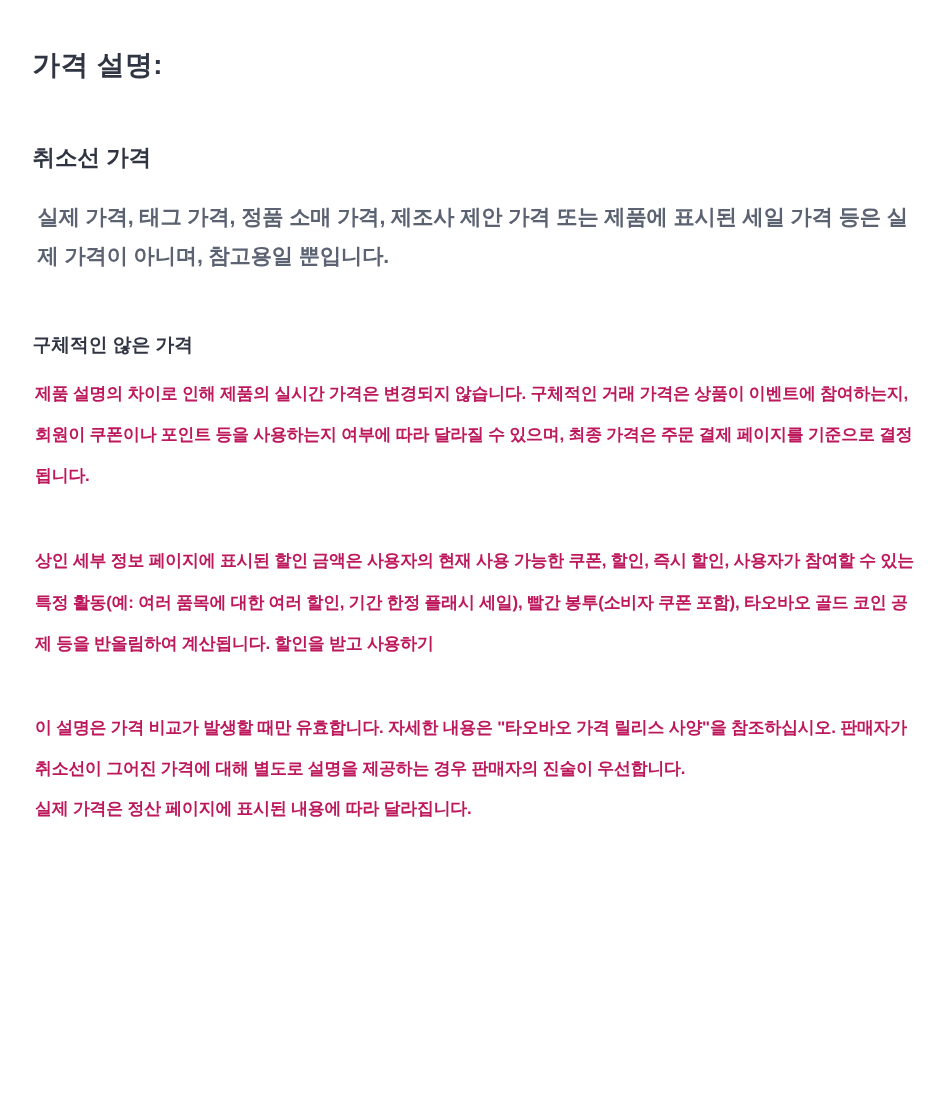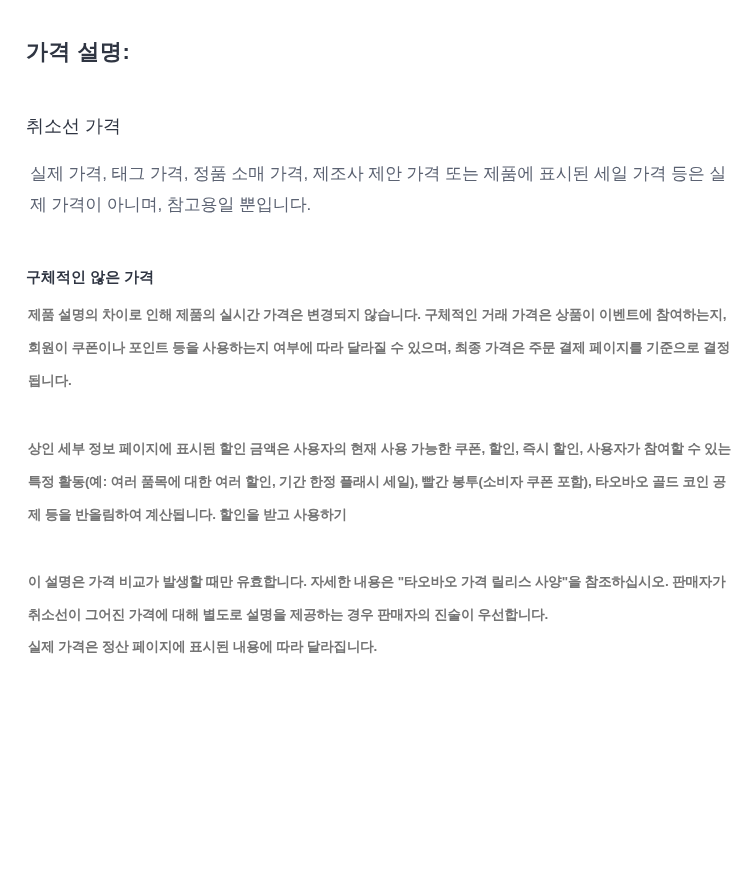--- a/index.html
+++ b/index.html
@@ -26,47 +26,47 @@
     font-size: 22px;
     font-weight: bold;
     color: #2f3542;
     letter-spacing: 0.5px;
     margin: 10px 0 0 0;
     line-height: 1.3;
   }
 
   .section-heading {
     font-size: 18px;
-    font-weight: normal;
+    font-weight: bold;
     color: #2f3542;
     margin: 48px 0 0 0;
     line-height: 1.3;
   }
 
   .lead-paragraph {
     font-size: 17px;
-    font-weight: normal;
+    font-weight: bold;
     color: #5b6272;
     line-height: 1.85;
     margin: 20px 0 0 4px;
     letter-spacing: -0.1px;
   }
 
   .sub-heading {
     font-size: 15px;
     font-weight: bold;
     color: #2f3542;
     margin: 46px 0 0 0;
     line-height: 1.3;
   }
 
   .body-paragraph {
     font-size: 13.5px;
     font-weight: bold;
-    color: #737373;
+    color: #be185d;
     line-height: 2.45;
     margin: 12px 0 0 2px;
     letter-spacing: -0.15px;
   }
 
   .body-paragraph.gap-lg {
     margin-top: 34px;
   }
 
   .body-paragraph.indent-1 {

